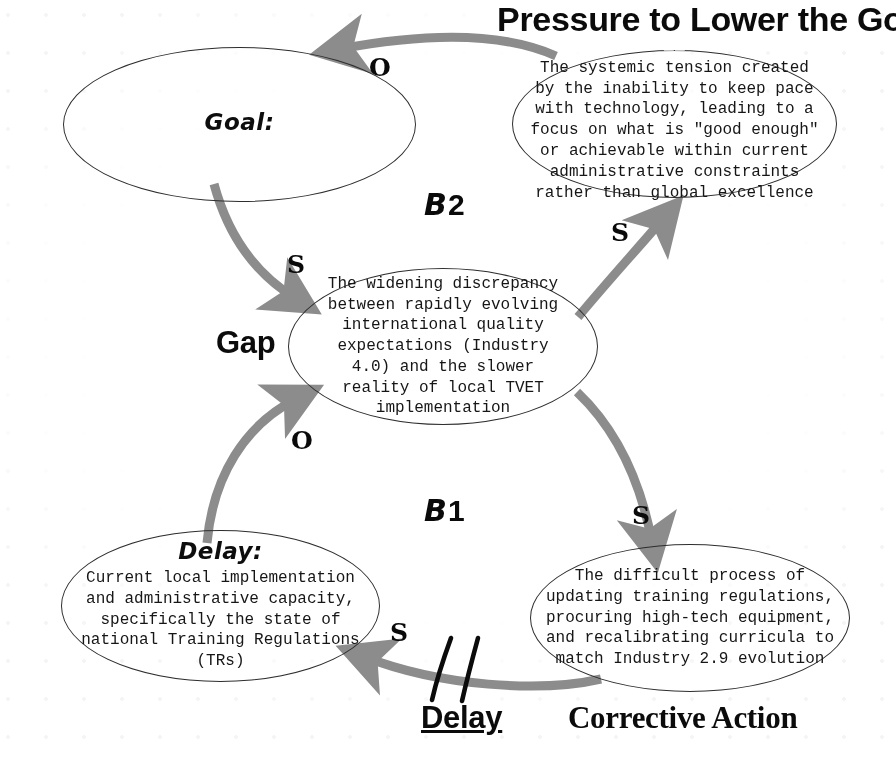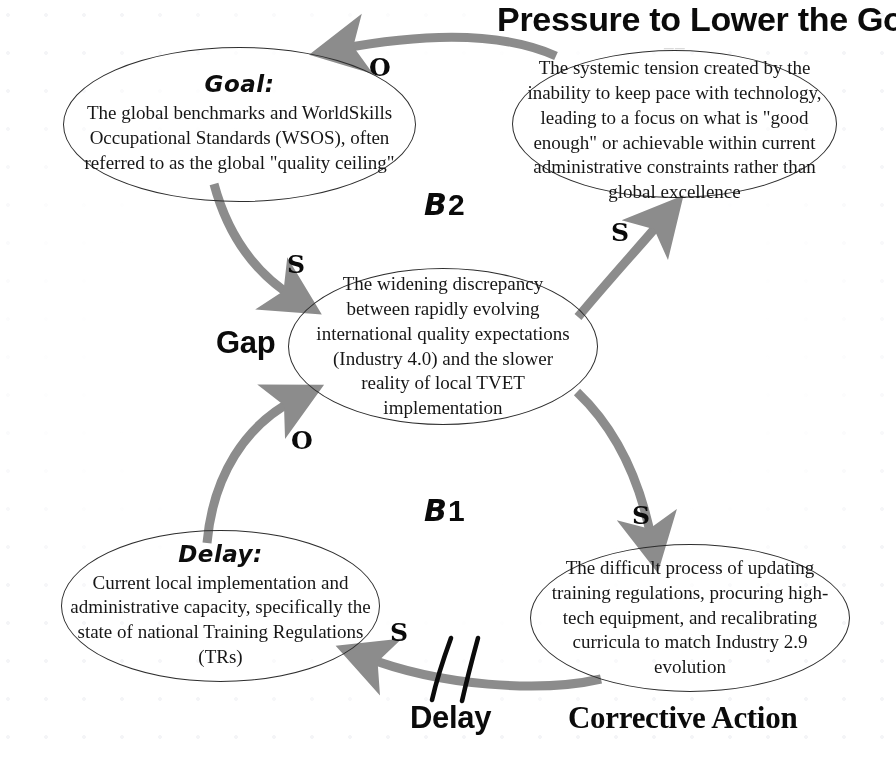--- a/index.html
+++ b/index.html
@@ -53,22 +53,22 @@
     font-family: "DejaVu Sans", sans-serif;
     font-weight: 700;
     font-style: italic;
     font-size: 23px;
     letter-spacing: 0.5px;
     line-height: 1;
     margin-bottom: 5px;
     color: #0d0d0d;
   }
   .node-body {
-    font-family: Liberation Serif, serif;
-    font-size: 19px;
+    font-family: Liberation Mono, monospace;
+    font-size: 16px;
     line-height: 1.30;
     color: #161616;
     padding: 0 14px;
     white-space: pre-line;
   }
   .node-body.narrow { padding: 0 26px; }
 
   
   .ghost-title {
     font-family: "DejaVu Sans", sans-serif;
@@ -150,21 +150,20 @@
     </g>
 
     <g stroke="#0b0b0b" stroke-width="4.6" stroke-linecap="round" fill="none">
       <path d="M 432,700 C 437,678 443,660 451,638"></path>
       <path d="M 462,701 C 467,679 472,660 478,638"></path>
     </g>
   </svg>
 
   <div class="node" style="left:63px; top:47px; width:353px; height:155px;">
     <div class="node-title">Goal:</div>
-    <div class="node-body">The global benchmarks and WorldSkills Occupational Standards (WSOS), often referred to as the global "quality ceiling"</div>
   </div>
 
   <div class="node" style="left:512px; top:50px; width:325px; height:148px;">
     <div class="ghost-title">——</div>
     <div class="node-body">The systemic tension created by the inability to keep pace with technology, leading to a focus on what is "good enough" or achievable within current administrative constraints rather than global excellence</div>
   </div>
 
   <div class="node" style="left:288px; top:268px; width:310px; height:157px;">
     <div class="node-body narrow">The widening discrepancy between rapidly evolving international quality expectations (Industry 4.0) and the slower reality of local TVET implementation</div>
   </div>
@@ -175,21 +174,21 @@
   </div>
 
   <div class="node" style="left:530px; top:544px; width:320px; height:148px;">
     <div class="node-body">The difficult process of updating training regulations, procuring high-tech equipment, and recalibrating curricula to match Industry 2.9 evolution</div>
   </div>
 
   <div class="cond banner" style="left:497px; top:2px;">Pressure to Lower the Goal</div>
 
   <div class="cond caption" style="left:216px; top:327px;">Gap</div>
 
-  <div class="cond caption" style="left:410px; top:702px;">Delay</div>
+  <div class="cond caption" style="left:421px; top:702px;text-decoration:underline;">Delay</div>
 
   <div class="cond caption" style="left:568px; top:702px;font-family:Liberation Serif, serif;">Corrective Action</div>
 
   <div class="loop-id" style="left:424px; top:190px;text-align:center;">
     <span class="lid-b">B</span><span class="lid-n">2</span>
   </div>
 
   <div class="loop-id" style="left:424px; top:496px;">
     <span class="lid-b">B</span><span class="lid-n">1</span>
   </div>

